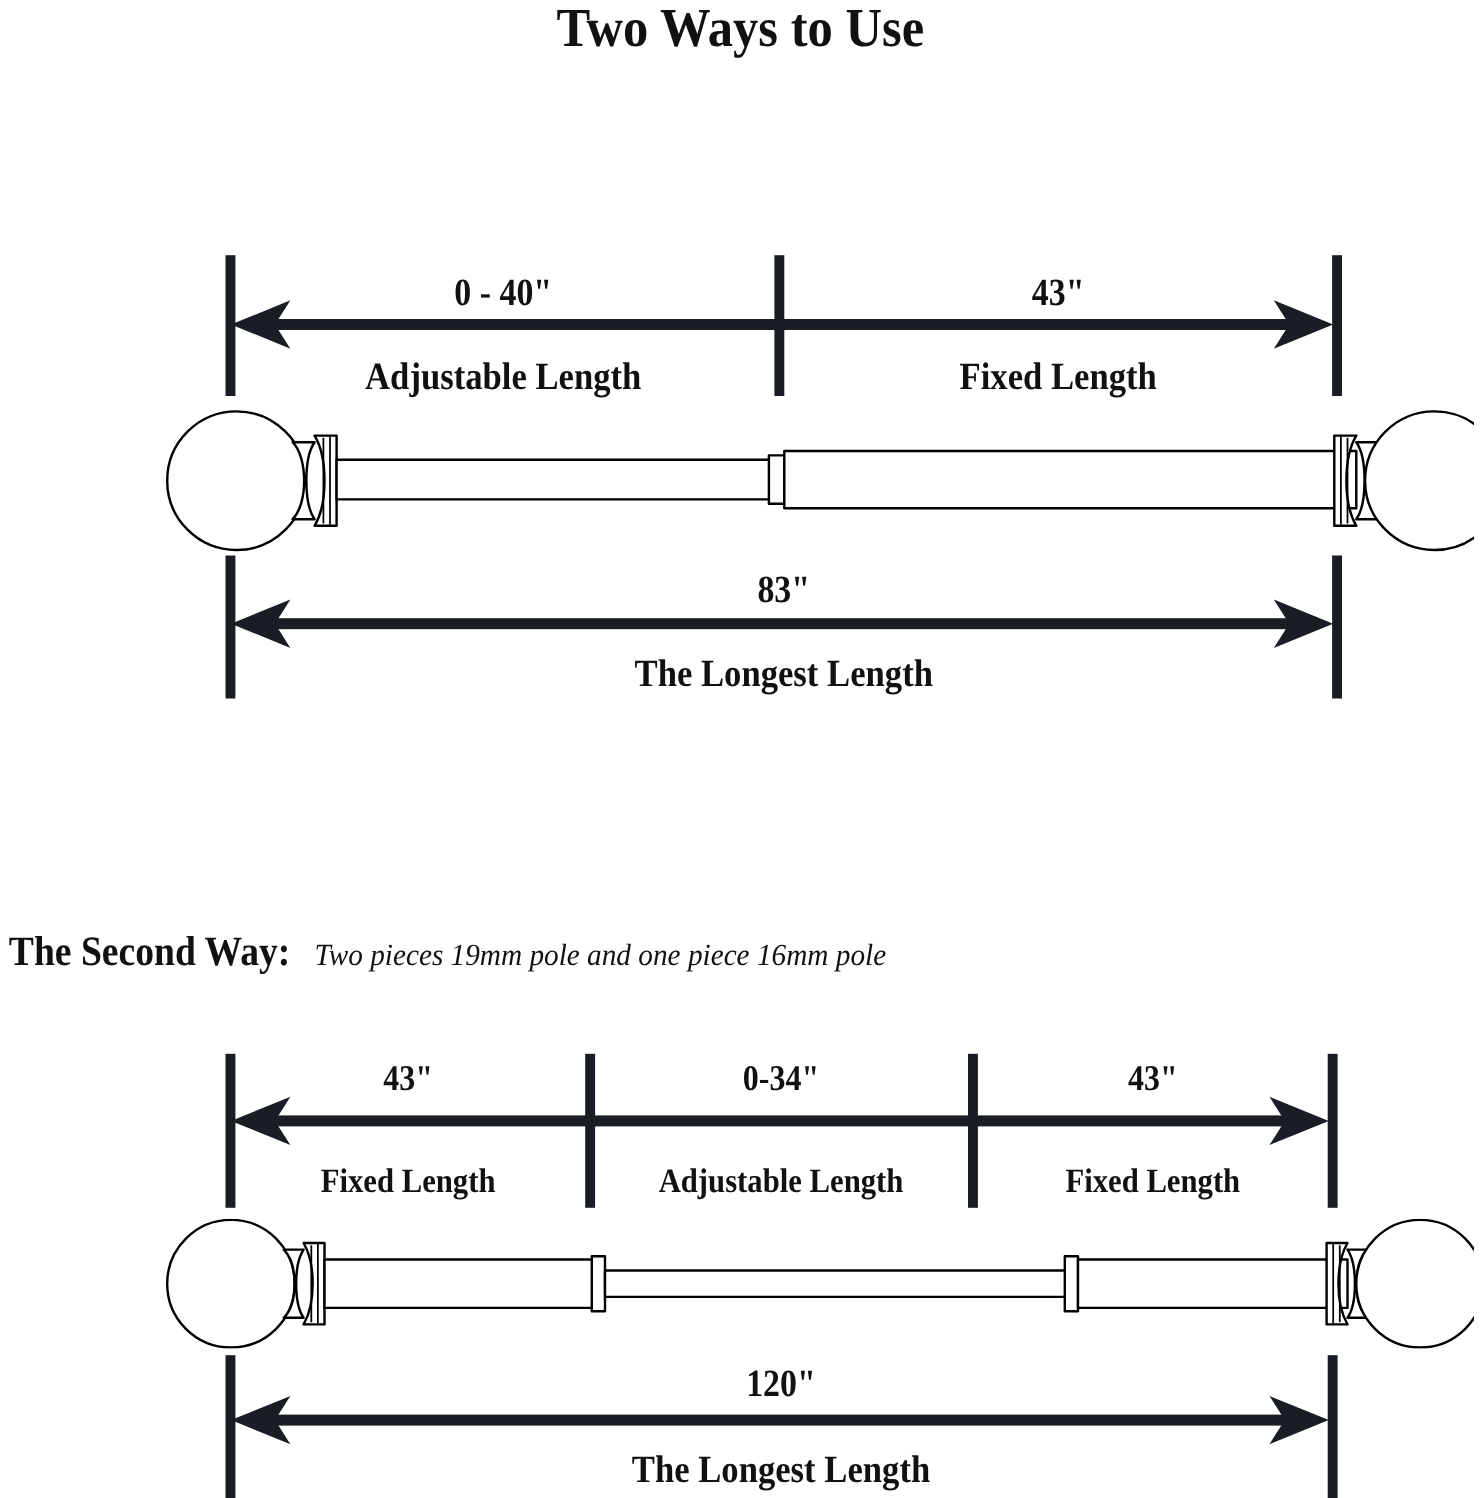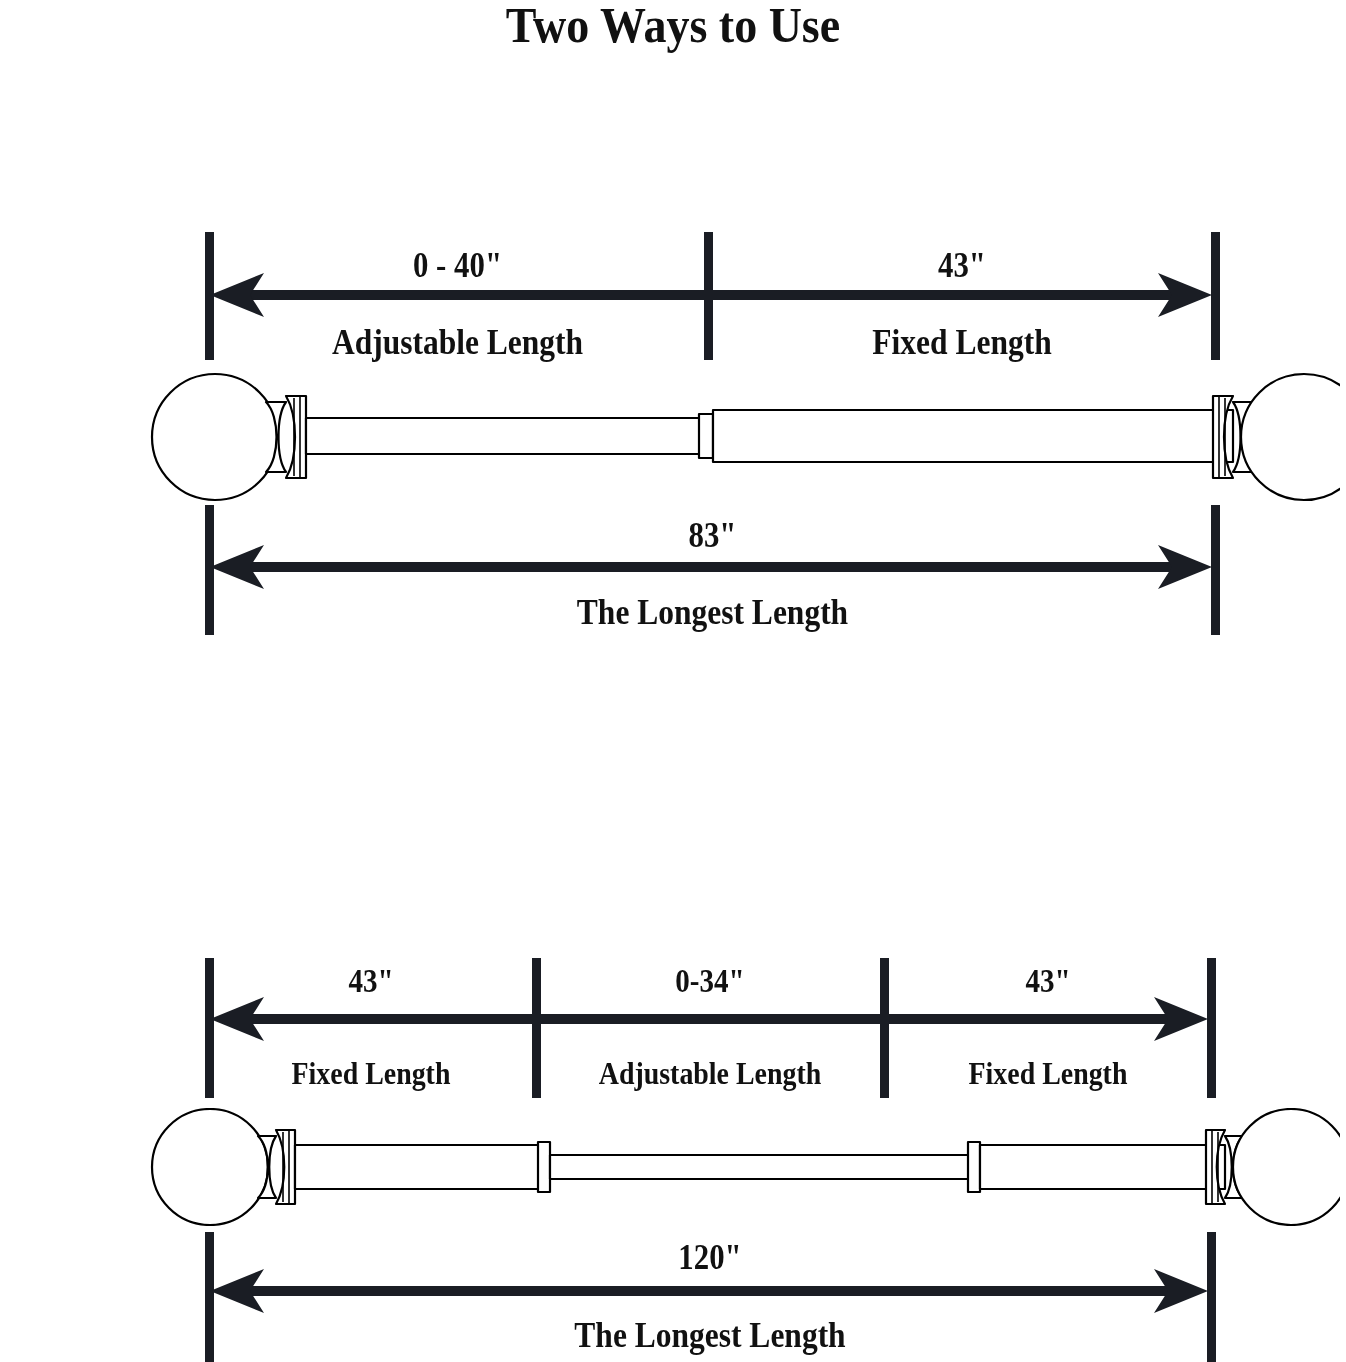--- a/index.html
+++ b/index.html
@@ -157,20 +157,23 @@
     <svg class="rod-svg" style="left:200px; top:540px;" width="1022" height="56" viewBox="0 0 1022 56">
       <rect x="40" y="22" width="942" height="10" fill="#1a1d24"></rect>
       <path d="M10 27 L64 5 L50 27 L64 49 Z" fill="#1a1d24"></path>
       <path d="M1012 27 L958 5 L972 27 L958 49 Z" fill="#1a1d24"></path>
     </svg>
 
     <div class="seg-label-top" style="left:210px; top:518px; width:1005px;">83"</div>
     <div class="seg-label-bottom" style="left:210px; top:595px; width:1005px;">The Longest Length</div>
   </div>
 
+  <div class="way-heading" id="way2-heading">
+    <span class="way-label">The Second Way:</span><span class="way-desc">Two pieces 19mm pole and one piece 16mm pole</span>
+  </div>
 
   <div class="dim-row">
     <div class="tick" style="left:205px; top:958px; height:140px;"></div>
     <div class="tick" style="left:532px; top:958px; height:140px;"></div>
     <div class="tick" style="left:880px; top:958px; height:140px;"></div>
     <div class="tick" style="left:1207px; top:958px; height:140px;"></div>
 
     <svg class="rod-svg" style="left:200px; top:992px;" width="1018" height="56" viewBox="0 0 1018 56">
       <rect x="40" y="22" width="938" height="10" fill="#1a1d24"></rect>
       <path d="M10 27 L64 5 L50 27 L64 49 Z" fill="#1a1d24"></path>

